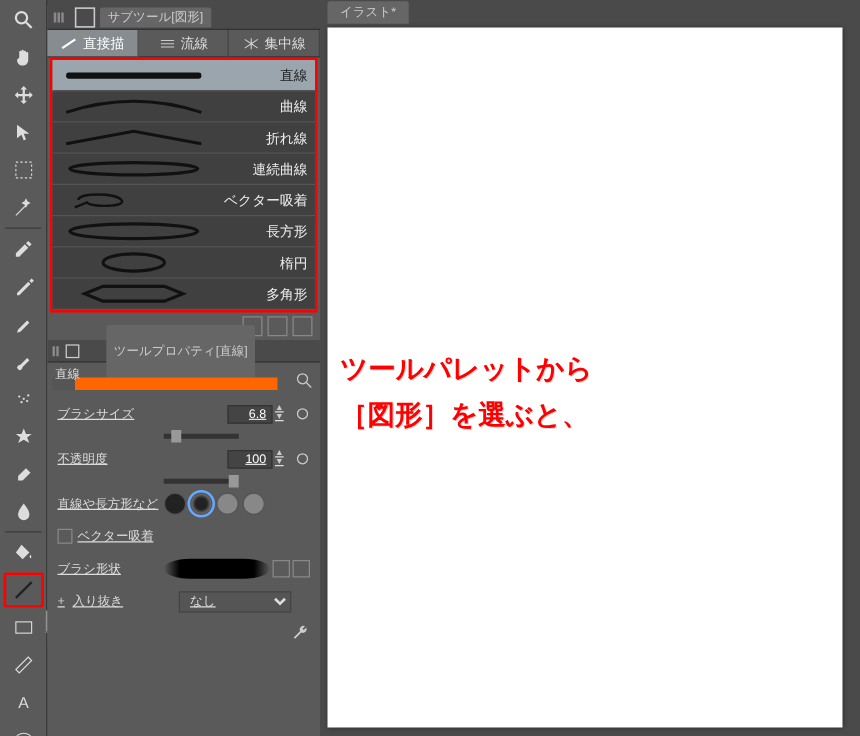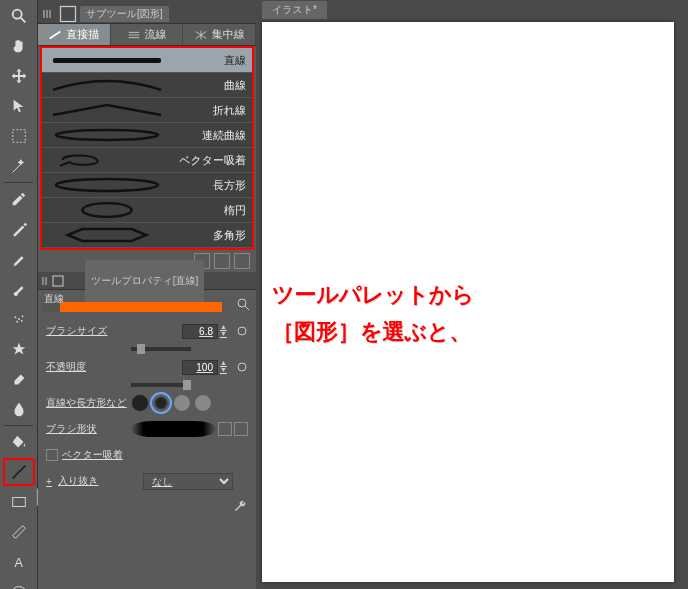--- a/index.html
+++ b/index.html
@@ -454,34 +454,34 @@
       <div class="plabel">直線や長方形など</div>
       <div class="antialiasing-choices">
         <div class="aa-choice aa1"></div>
         <div class="aa-choice aa2 sel"></div>
         <div class="aa-choice"></div>
         <div class="aa-choice"></div>
       </div>
     </div>
 
     <div class="prop-row">
+      <div class="chk"></div>
+      <div class="plabel" style="flex:1">ベクター吸着</div>
+    </div>
+
+    <div class="prop-row">
       <div class="plabel">ブラシ形状</div>
       <div class="brushshape"></div>
       <div class="shape-btns">
         <div></div>
         <div></div>
       </div>
     </div>
 
     <div class="prop-row">
-      <div class="chk"></div>
-      <div class="plabel" style="flex:1">ベクター吸着</div>
-    </div>
-
-    <div class="prop-row">
       <span style="width:12px;color:#ccc">+</span>
       <div class="plabel">入り抜き</div>
       <select>
         <option>なし</option>
       </select>
     </div>
 
     <div class="prop-footer">
       <svg class="wrench" viewBox="0 0 16 16">
           <path d="M13 4 a3 3 0 0 1-4 4 L4 13 l-1-1 5-5 a3 3 0 0 1 4-4 l-2 2 1 1 z" fill="#ccc"></path>

